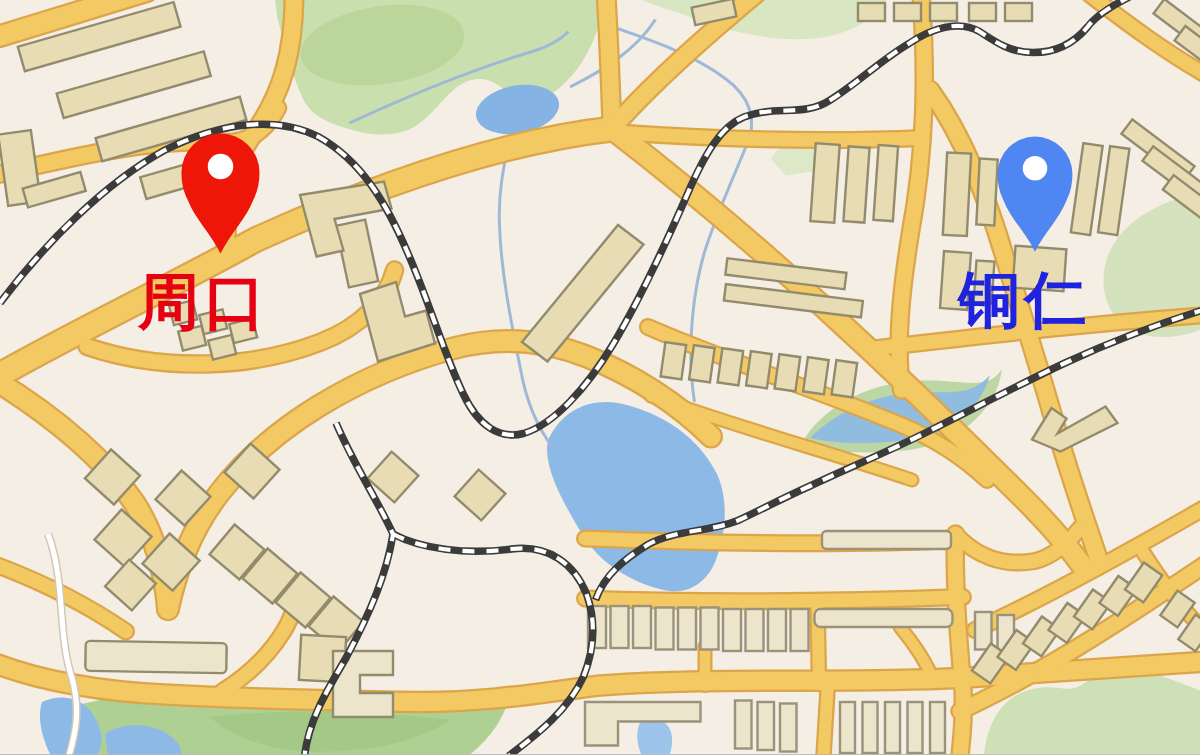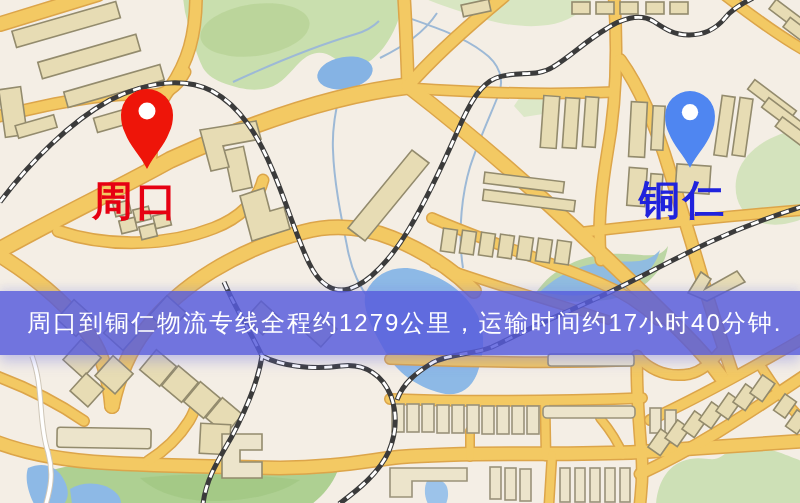--- a/index.html
+++ b/index.html
@@ -283,16 +283,13 @@
     </g>
     <g transform="translate(690,116) scale(0.96)">
       <use href="#pin-shape" fill="#4f86f1"></use>
       <circle cx="0" cy="-4" r="8.5" fill="#ffffff"></circle>
     </g>
   </svg>
 
   <div class="city-label label-dest">铜仁</div>
   <div class="city-label label-origin">周口</div>
 
-  <div class="banner">
-    <span class="banner-text">周口到铜仁物流专线全程约1279公里，运输时间约17小时40分钟.</span>
-  </div>
 </div>
 
 </body></html>

